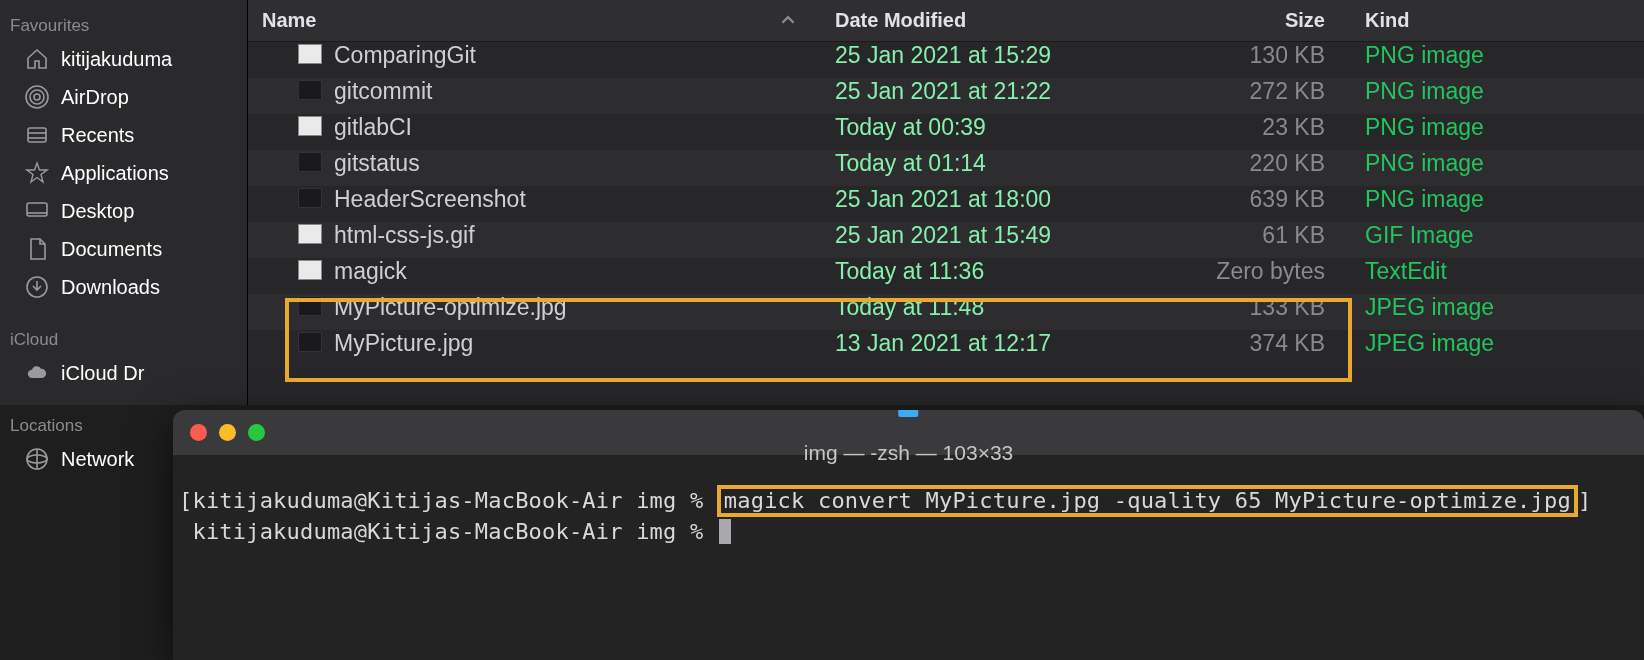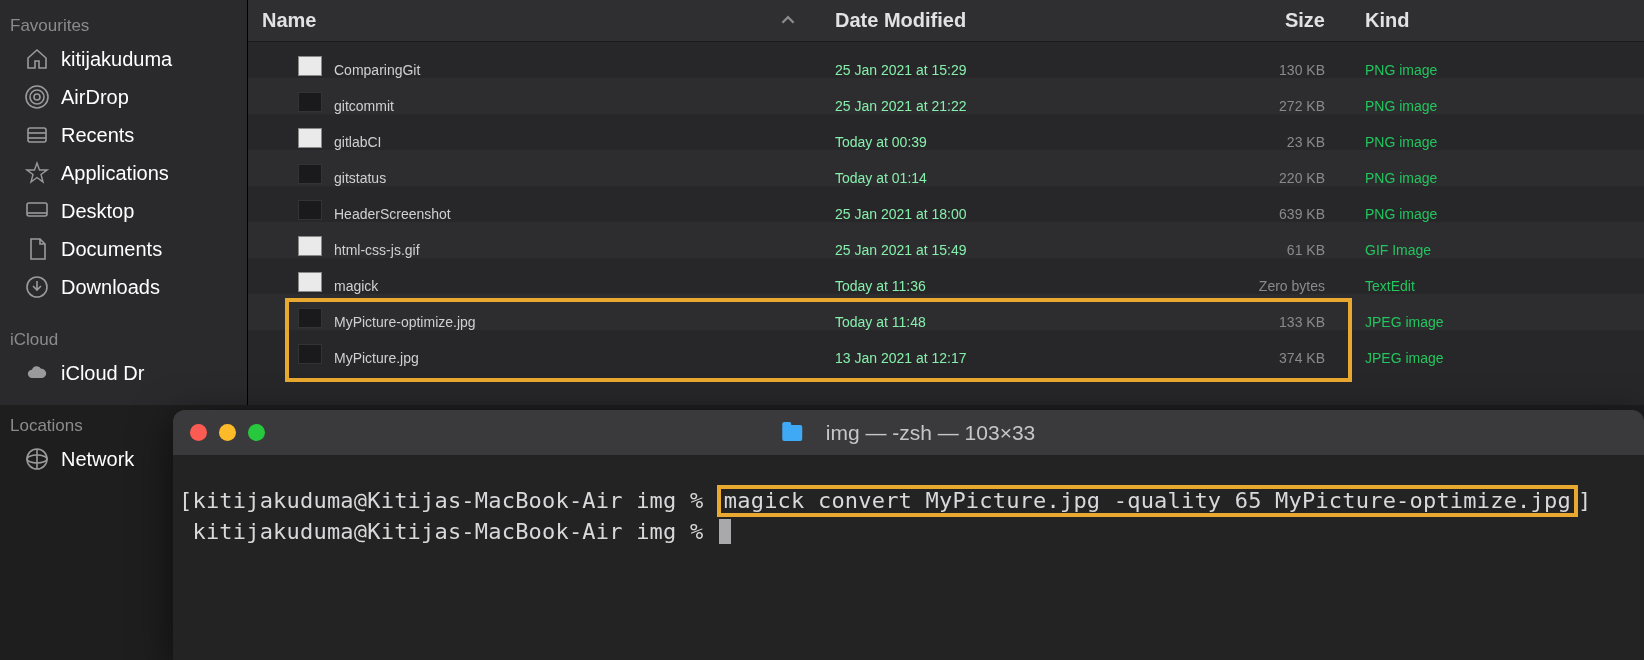--- a/index.html
+++ b/index.html
@@ -71,22 +71,22 @@
     .col-kind { flex: 1; padding-left: 10px; }
     .sort-asc {
       margin-left: auto;
       margin-right: 20px;
       color: #8b8b8d;
     }
     .rows { flex: 1; }
     .file-row {
       display: flex;
       height: 36px;
-      align-items: flex-end;
-      font-size: 14px;
+      align-items: flex-start;
+      font-size: 23px;
       color: #d0d0d2;
     }
     .file-row:nth-child(even) { background: #2d2d2f; }
     .file-icon {
       width: 24px;
       height: 24px;
       margin-left: 50px;
       margin-right: 12px;
       flex-shrink: 0;
       display:flex;align-items:center;justify-content:center;
@@ -140,20 +140,21 @@
     .tl.green { background:#27c83e; }
     .term-title {
       position:absolute;
       left:50%;
       transform:translateX(-50%);
       display:flex;
       align-items:center;
       color:#c6c6c8;
       font-size:21px;
       gap:24px;
+      flex-direction:column;
     }
     .folder-ico{
       width:20px;height:16px;
       background:#3fa9f5;
       border-radius:2px;
       position:relative;
     }
     .folder-ico::before{
       content:"";
       position:absolute;

